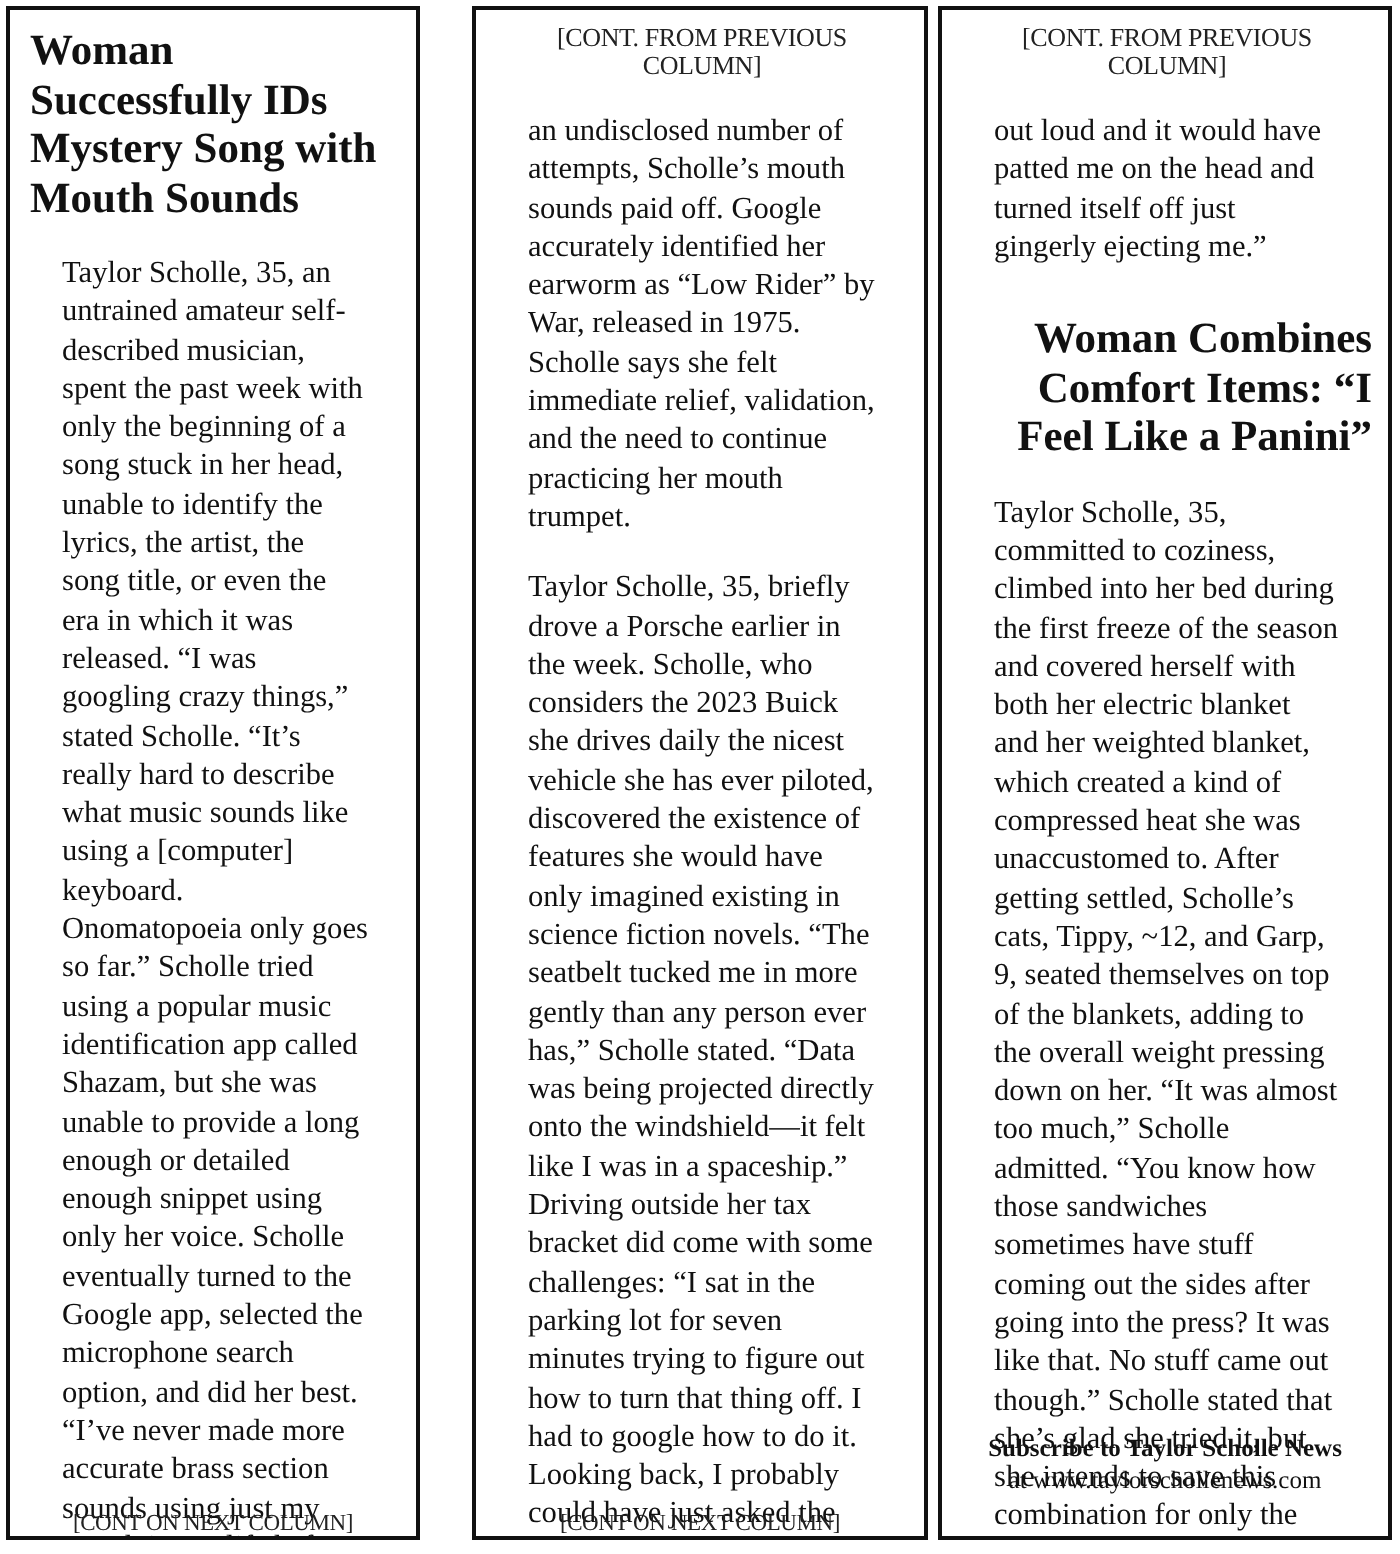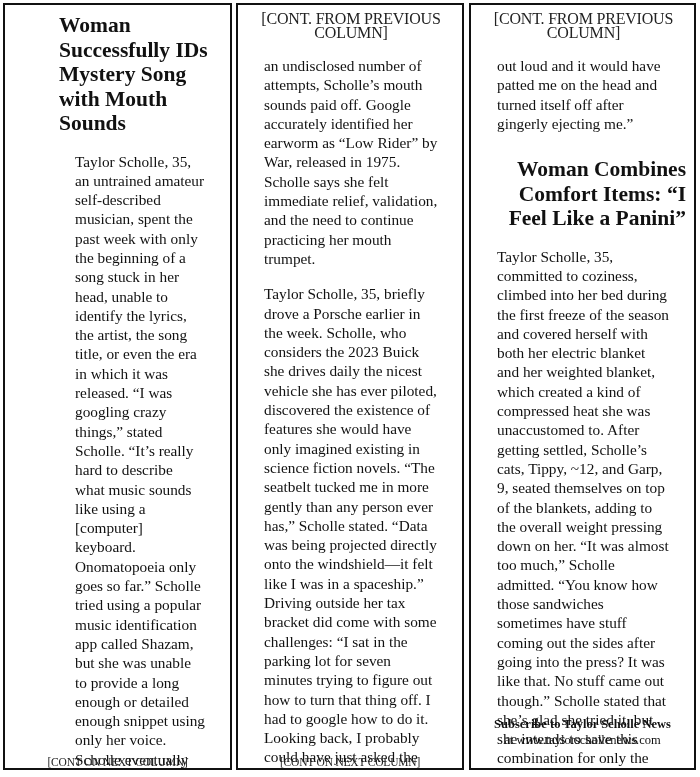--- a/index.html
+++ b/index.html
@@ -1,26 +1,26 @@
 <!DOCTYPE html>
 <html><head>
 <meta charset="utf-8">
 <style>
   html, body { margin: 0; padding: 0; background: #ffffff; }
   body { width: 700px; height: 777px; position: relative; overflow: hidden;
          font-family: "Liberation Serif", "DejaVu Serif", serif; color: #111; }
   .col { position: absolute; top: 3px; height: 767px; border: 2px solid #111;
          box-sizing: border-box; background: #fff; overflow: hidden; }
-  #col1 { left: 3px; width: 229px; padding-left: 44px; }
+  #col1 { left: 3px; width: 207px; }
   #col2 { left: 236px; width: 228px; }
   #col3 { left: 469px; width: 227px; }
   .inner { padding: 4px 8px 0 10px; }
   h1.headline { font-size: 21.5px; line-height: 24.5px; font-weight: bold; margin: 4px 0 4px 0; color: #111; }
   p.body { font-size: 15.3px; line-height: 19.3px; margin: 16px; }
-  .cont-top { font-size: 16px; line-height: 14px; text-align: center; margin: 3px 0 6px 0; color: #222; letter-spacing: -0.2px; }
+  .cont-top { font-size: 13px; line-height: 14px; text-align: center; margin: 3px 0 6px 0; color: #222; letter-spacing: -0.2px; }
   .cont-bottom { position: absolute; bottom: 0; left: 0; right: 0; font-size: 11.5px; text-align: center; color: #222; letter-spacing: -0.2px; }
   #col2 h1.headline { margin-top: 14px; }
   #col3 h1.headline { margin-top: 24px; text-align: right; }
   #col3 .cont-top { margin-bottom: 2px; }
   .subscribe { position: absolute; bottom: 20px; left: 0; right: 0; text-align: center; }
   .subscribe-title { font-size: 12.5px; font-weight: bold; line-height: 16px; }
   .subscribe-url { font-size: 12.5px; line-height: 16px; }
 </style>
 </head>
 <body>
@@ -38,21 +38,21 @@
     <div class="cont-top">[CONT. FROM PREVIOUS COLUMN]</div>
     <p class="body">an undisclosed number of attempts, Scholle’s mouth sounds paid off. Google accurately identified her earworm as “Low Rider” by War, released in 1975. Scholle says she felt immediate relief, validation, and the need to continue practicing her mouth trumpet.</p>
     <p class="body">Taylor Scholle, 35, briefly drove a Porsche earlier in the week. Scholle, who considers the 2023 Buick she drives daily the nicest vehicle she has ever piloted, discovered the existence of features she would have only imagined existing in science fiction novels. “The seatbelt tucked me in more gently than any person ever has,” Scholle stated. “Data was being projected directly onto the windshield—it felt like I was in a spaceship.” Driving outside her tax bracket did come with some challenges: “I sat in the parking lot for seven minutes trying to figure out how to turn that thing off. I had to google how to do it. Looking back, I probably could have just asked the car</p>
   </div>
   <div class="cont-bottom">[CONT ON NEXT COLUMN]</div>
 </div>
 
 <div class="col" id="col3">
   <div class="inner">
     <div class="cont-top">[CONT. FROM PREVIOUS COLUMN]</div>
-    <p class="body">out loud and it would have patted me on the head and turned itself off after gingerly ejecting me.”</p>
+    <p class="body">out loud and it would have patted me on the head and turned itself off just gingerly ejecting me.”</p>
     <h1 class="headline">Woman Combines Comfort Items: “I Feel Like a Panini”</h1>
     <p class="body">Taylor Scholle, 35, committed to coziness, climbed into her bed during the first freeze of the season and covered herself with both her electric blanket and her weighted blanket, which created a kind of compressed heat she was unaccustomed to. After getting settled, Scholle’s cats, Tippy, ~12, and Garp, 9, seated themselves on top of the blankets, adding to the overall weight pressing down on her. “It was almost too much,” Scholle admitted. “You know how those sandwiches sometimes have stuff coming out the sides after going into the press? It was like that. No stuff came out though.” Scholle stated that she’s glad she tried it, but she intends to save this combination for only the chilliest circumstances.</p>
   </div>
   <div class="subscribe">
     <div class="subscribe-title">Subscribe to Taylor Scholle News</div>
     <div class="subscribe-url">at www.taylorschollenews.com</div>
   </div>
 </div>
 
 </body></html>

